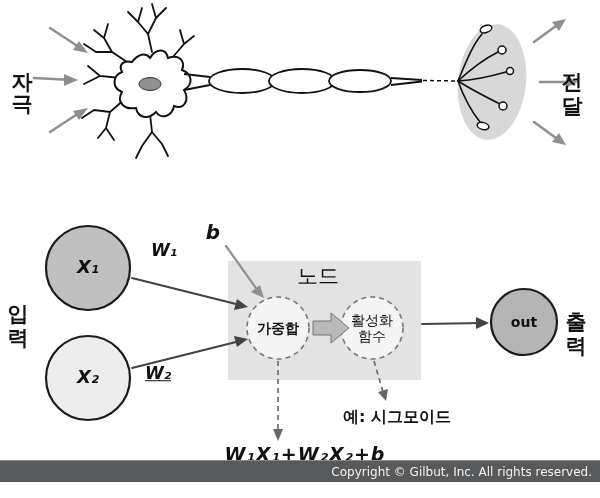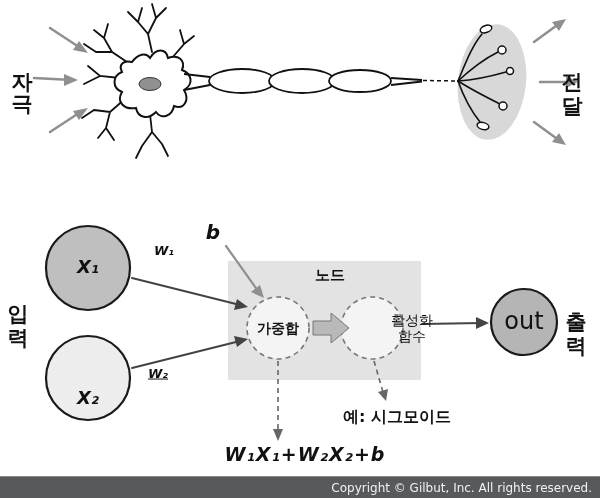--- a/index.html
+++ b/index.html
@@ -5,31 +5,31 @@
   html,body{margin:0;padding:0;background:#fff;}
   .stage{
     position:relative;width:600px;height:498px;background:#ffffff;
     font-family:"DejaVu Sans","Liberation Sans",sans-serif;overflow:hidden;
   }
   svg{position:absolute;left:0;top:0;}
   .label{position:absolute;transform:translate(-50%,-50%);color:#111;
     text-align:center;white-space:pre-line;line-height:1.15;}
   .vert{writing-mode:vertical-rl;text-orientation:upright;font-weight:700;
     font-size:21px;letter-spacing:3px;}
-  .node-title{font-size:15px;font-weight:700;margin-left:12px;}
+  .node-title{font-size:21px;font-weight:400;}
   .circle-text{font-size:14px;}
   .var{font-style:italic;font-weight:600;}
   .x-var{font-size:18px;}
-  .w-var{font-size:13px;}
+  .w-var{font-size:17px;}
   .b-var{font-size:20px;}
-  .out-text{font-size:24px;font-weight:400;}
+  .out-text{font-size:14px;font-weight:700;}
   .example{font-size:16px;font-weight:600;}
   .formula{font-size:19px;font-style:italic;font-weight:600;letter-spacing:1px;}
   .footer{
-    position:absolute;left:0;bottom:0;width:600px;height:22px;
+    position:absolute;left:0;bottom:16px;width:600px;height:22px;
     background:#58595b;color:#f2f2f2;font-size:12px;line-height:22px;
     text-align:right;box-sizing:border-box;padding-right:8px;
     border-top:1px solid #8a8a8a;
   }
 </style>
 </head>
 <body>
 
 <div class="stage">
 
@@ -137,29 +137,29 @@
     </g>
   </svg>
 
   <span class="label vert" style="left:22px;top:80px;">자극</span>
   <span class="label vert" style="left:572px;top:80px;">전달</span>
 
   <span class="label vert" style="left:18px;top:312px;">입력</span>
   <span class="label vert" style="left:576px;top:320px;">출력</span>
 
   <span class="label var x-var" style="left:88px;top:267px;">X₁</span>
-  <span class="label var x-var" style="left:88px;top:398px;">X₂</span>
+  <span class="label var x-var" style="left:88px;top:377px;">X₂</span>
 
   <span class="label var w-var" style="left:164px;top:251px;">W₁</span>
   <span class="label var w-var" style="left:158px;top:374px;text-decoration:underline;">W₂</span>
   <span class="label var b-var" style="left:213px;top:232px;">b</span>
 
   <span class="label node-title" style="left:318px;top:276px;">노드</span>
   <span class="label circle-text" style="left:278px;top:328px;font-weight:bold;">가중합</span>
-  <span class="label circle-text" style="left:372px;top:328px;margin-left:40px;">활성화
+  <span class="label circle-text" style="left:372px;top:328px;">활성화
 함수</span>
 
   <span class="label out-text" style="left:524px;top:322px;">out</span>
 
   <span class="label formula" style="left:305px;top:455px;">W₁X₁+W₂X₂+b</span>
   <span class="label example" style="left:397px;top:417px;">예: 시그모이드</span>
 
   <div class="footer">
     <span>Copyright © Gilbut, Inc. All rights reserved.</span>
   </div>

